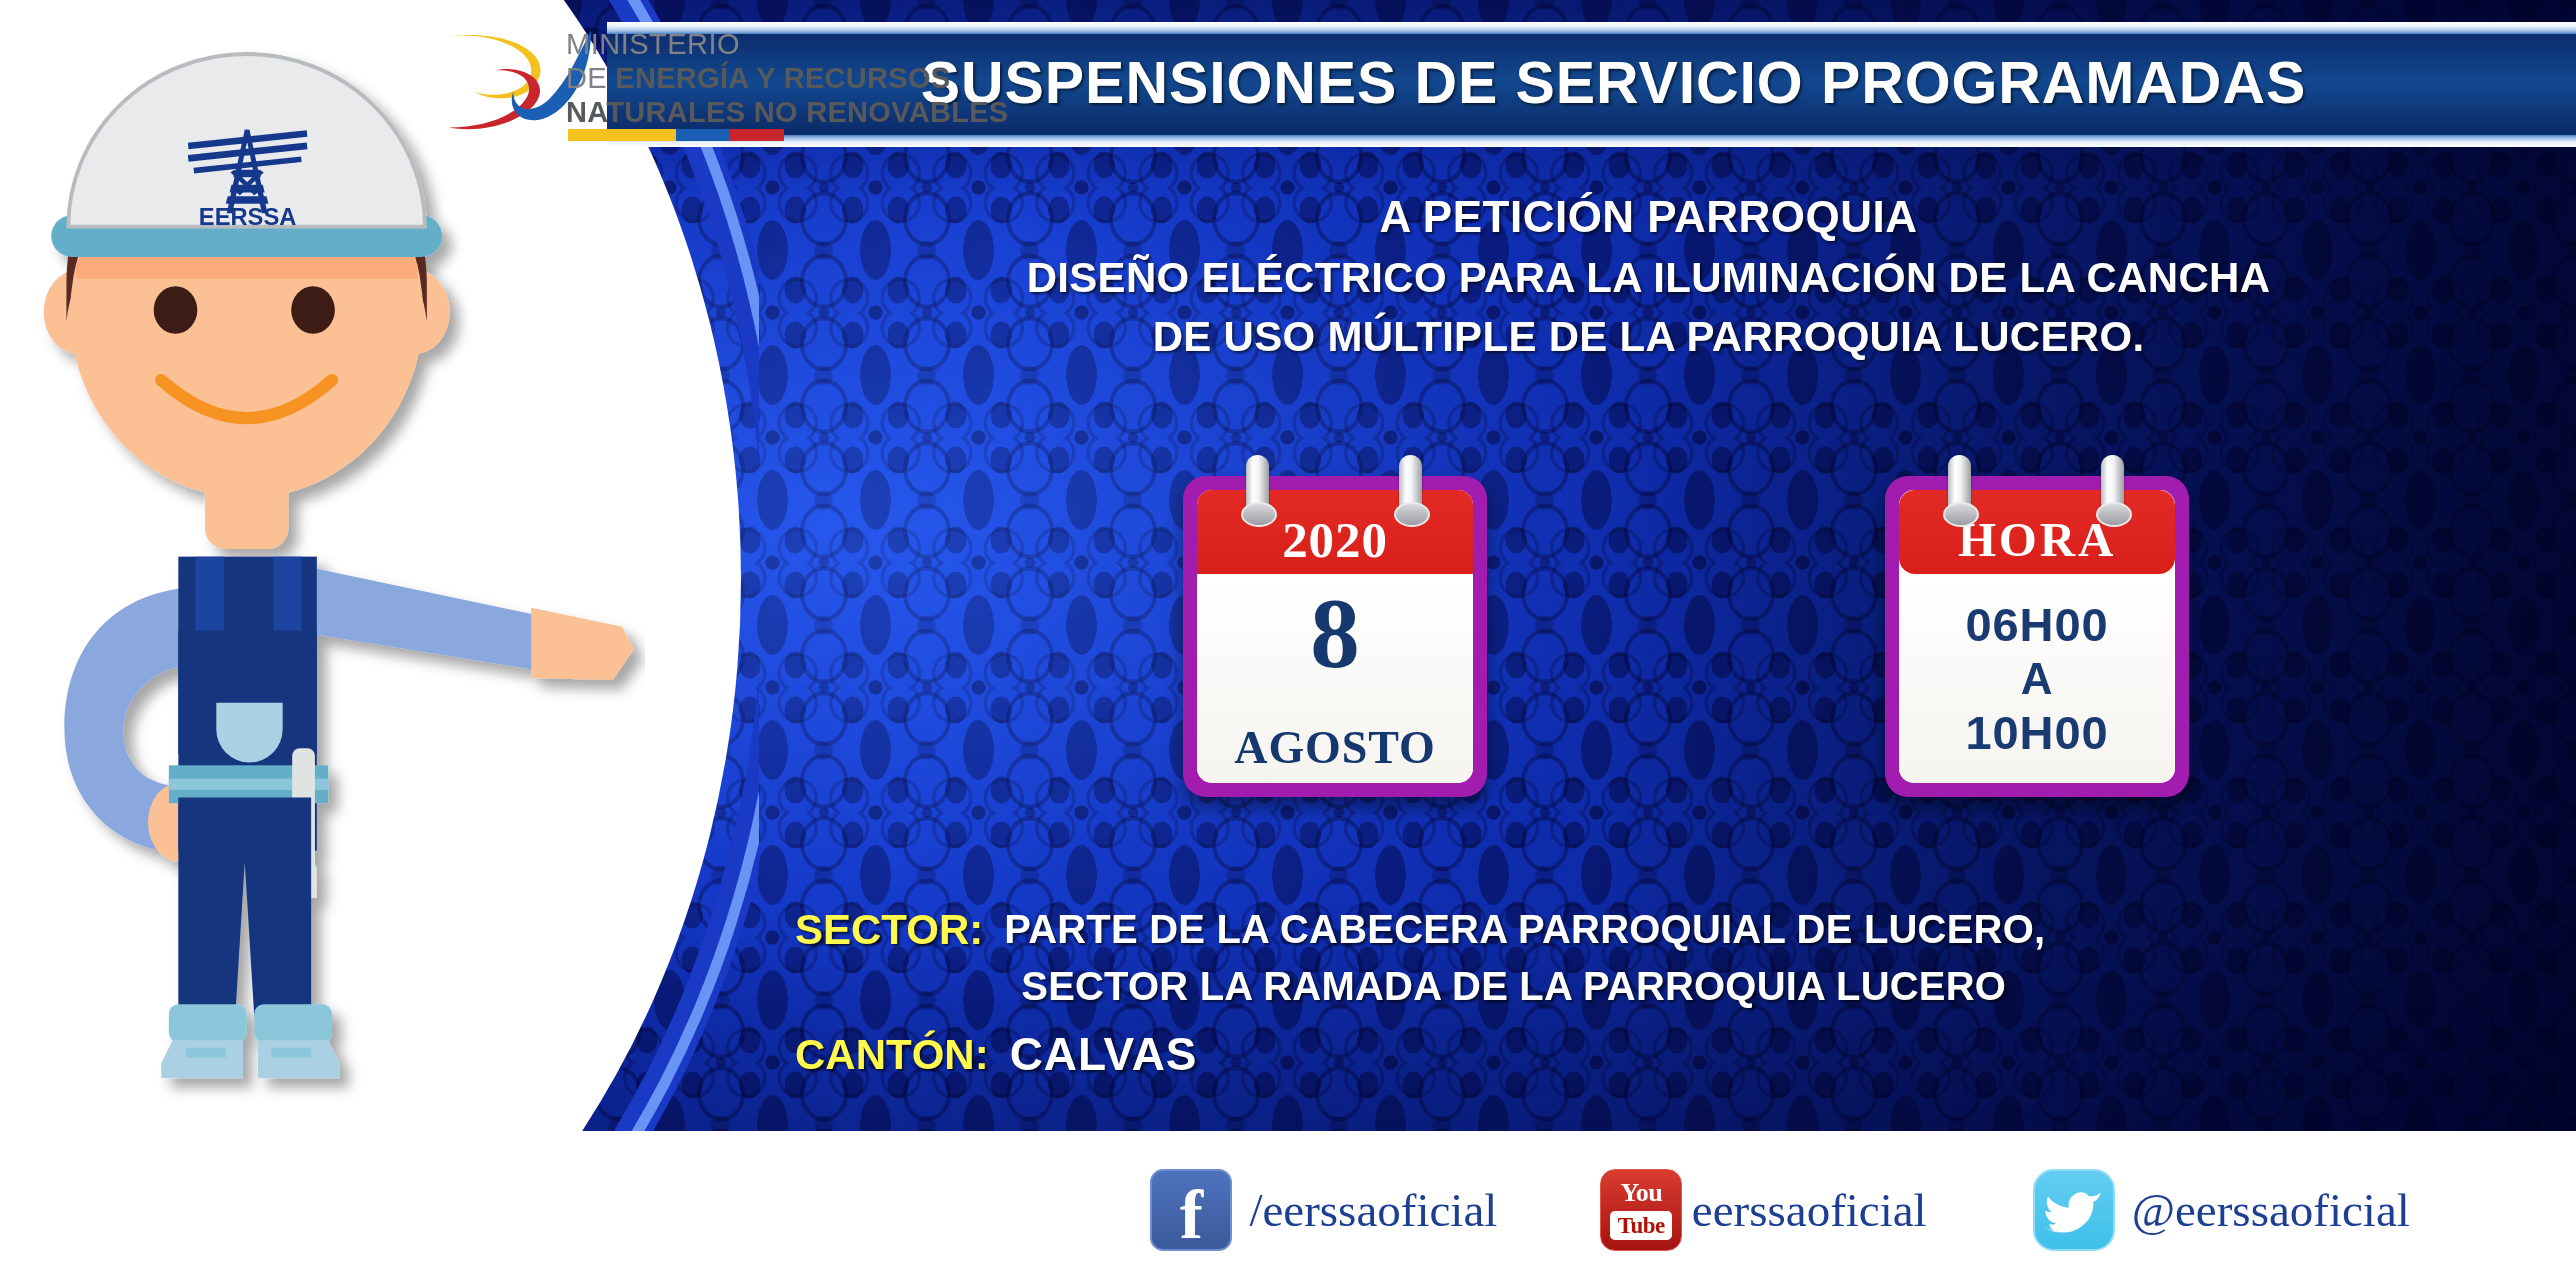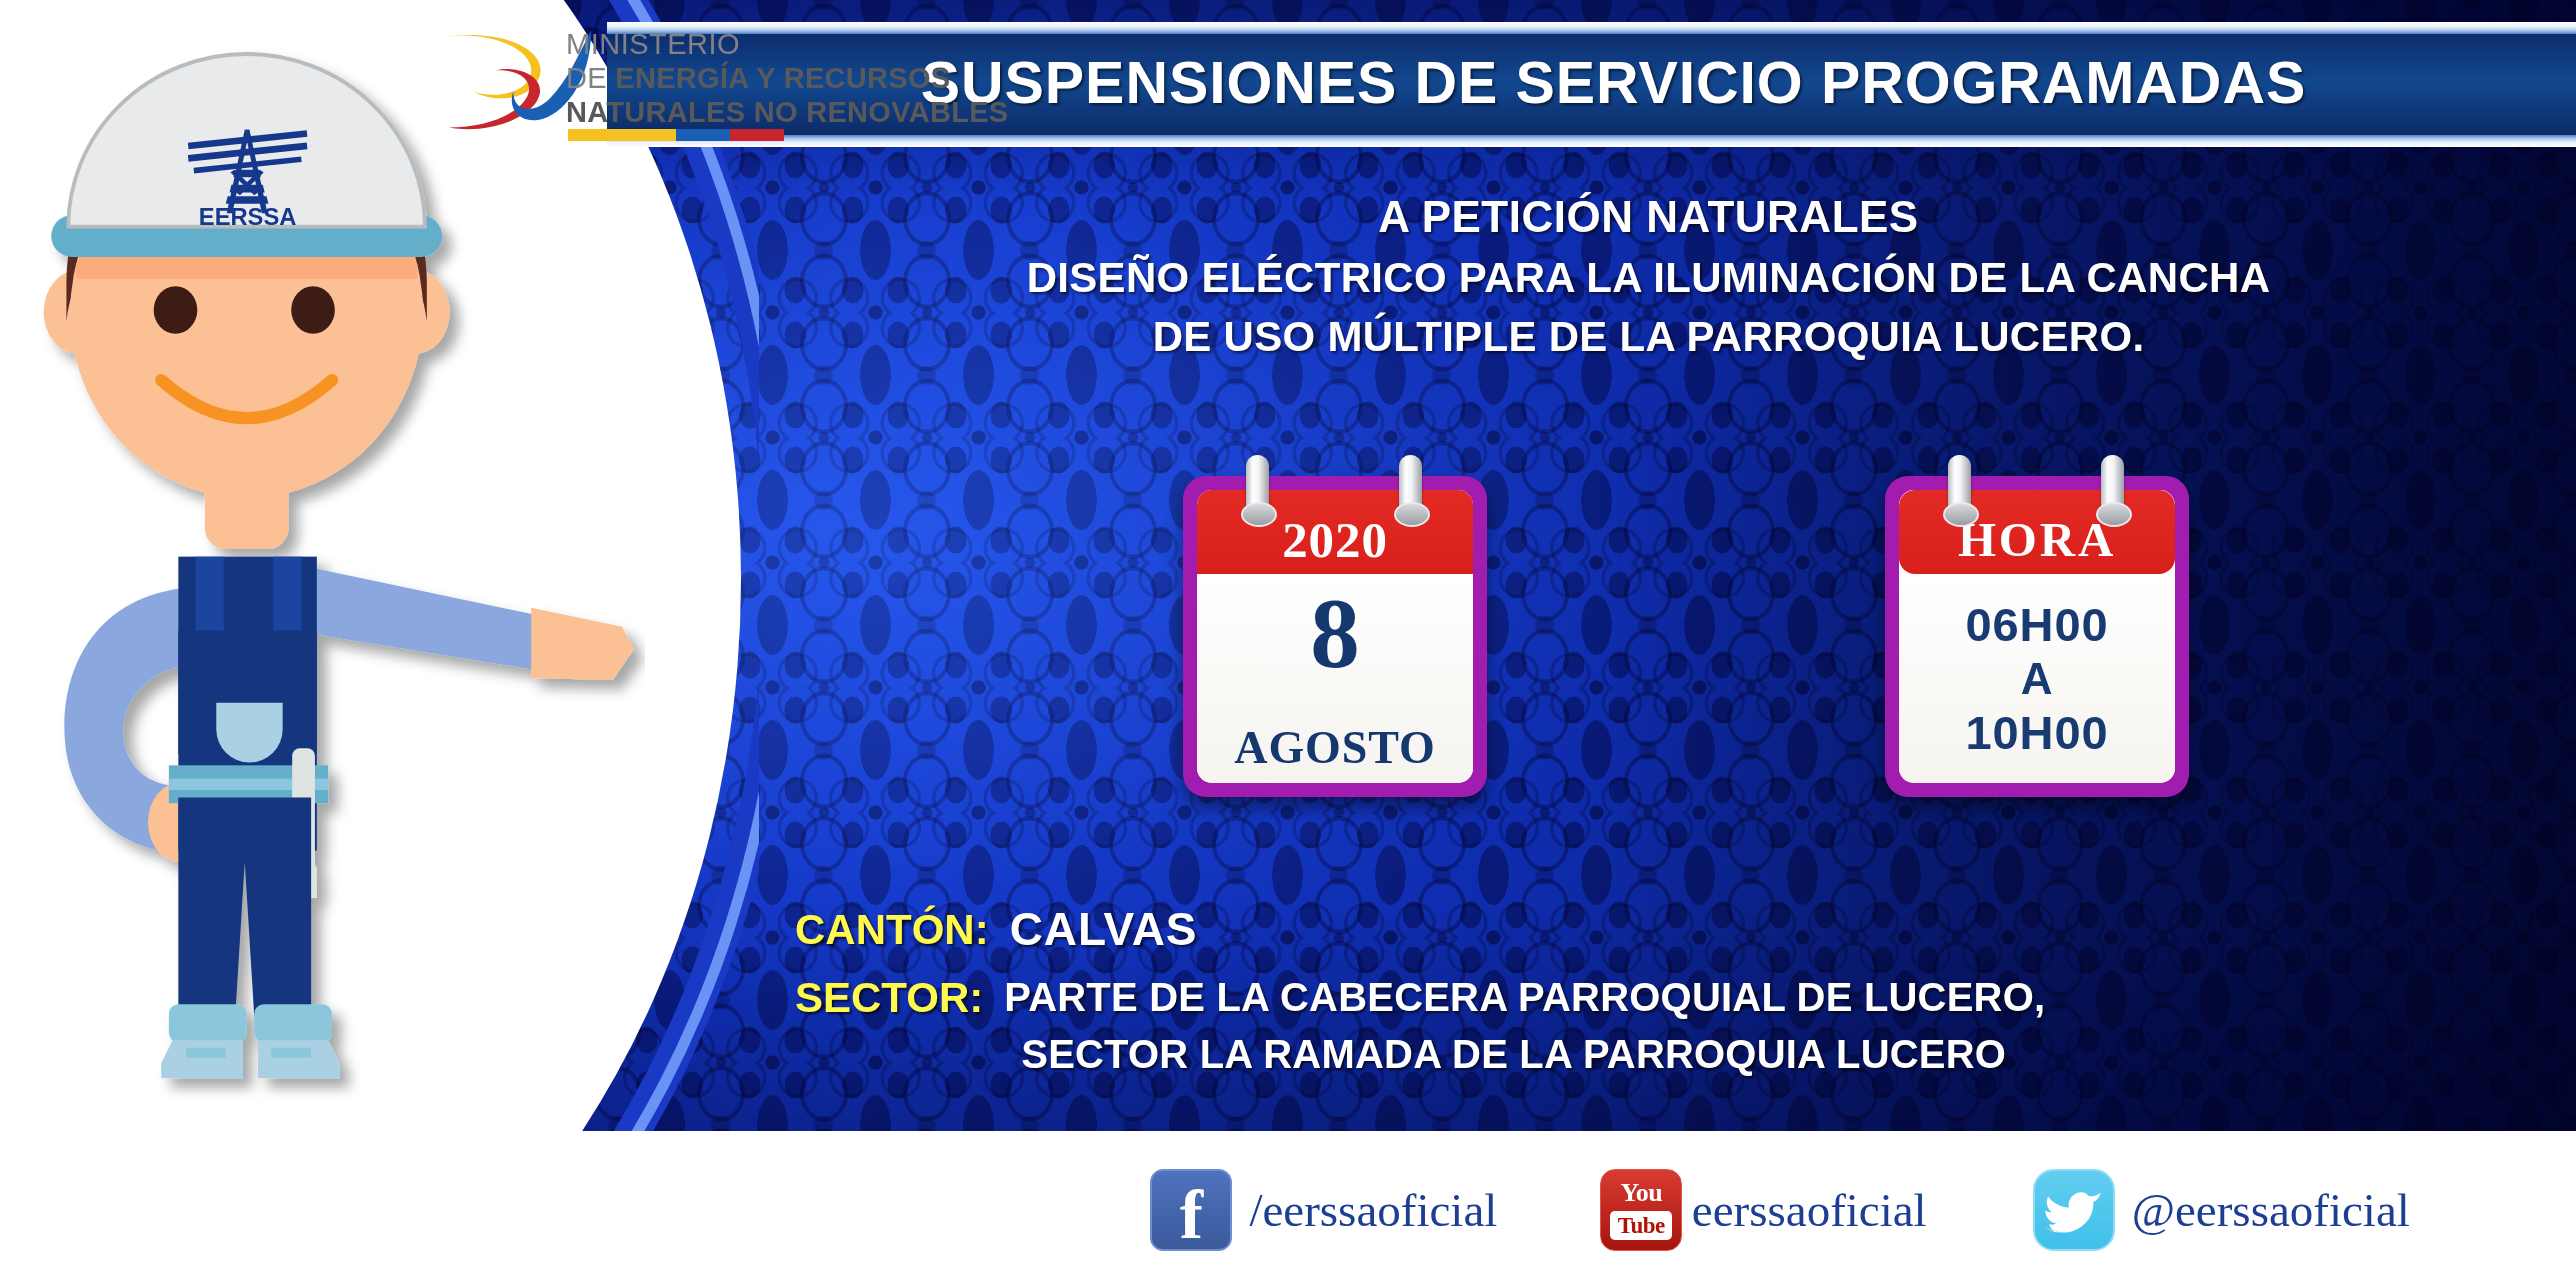--- a/index.html
+++ b/index.html
@@ -408,21 +408,21 @@
         <rect x="266" y="1076" width="42" height="10" fill="#8cc6da"></rect>
       </g>
     </g>
   </svg>
 
   <div class="title-band">
     <div class="title-text">SUSPENSIONES DE SERVICIO PROGRAMADAS</div>
   </div>
 
   <div class="subtitle">
-    <div class="sub-l1">A PETICIÓN NATURALES</div>
+    <div class="sub-l1">A PETICIÓN PARROQUIA</div>
     <div class="sub-l2">DISEÑO ELÉCTRICO PARA LA ILUMINACIÓN  DE LA CANCHA</div>
     <div class="sub-l3">DE USO MÚLTIPLE DE LA PARROQUIA LUCERO.</div>
   </div>
 
   <div class="cal" style="left:1183px; top:476px;">
     <div class="cal-rings">
       <div class="ring r1"></div>
       <div class="ring r2"></div>
     </div>
     <div class="cal-body">
@@ -450,29 +450,29 @@
             <div class="mid">A</div>
             <div>10H00</div>
           </div>
         </div>
       </div>
     </div>
   </div>
 
   <div class="info">
     <div class="info-row">
-      <div class="lbl">CANTÓN:</div>
-      <div class="val canton">CALVAS</div>
-    </div>
-    <div class="info-row">
       <div class="lbl">SECTOR:</div>
       <div class="val sector">
         <span>PARTE DE LA CABECERA PARROQUIAL DE LUCERO,</span>
         <span class="l2">SECTOR LA RAMADA DE LA PARROQUIA LUCERO</span>
       </div>
+    </div>
+    <div class="info-row">
+      <div class="lbl">CANTÓN:</div>
+      <div class="val canton">CALVAS</div>
     </div>
   </div>
 
   <div class="footer"></div>
 
   <svg class="min-logo" viewBox="0 0 186 118">
     <path d="M8 12 C62 6 104 30 96 54 C90 72 58 78 36 70 C58 82 92 80 104 58 C118 32 78 4 8 12 Z" fill="#f4c11e"></path>
     <path d="M10 108 C54 116 102 96 106 72 C109 52 80 42 58 48 C84 46 98 58 94 72 C88 92 52 108 10 108 Z" fill="#c9252c"></path>
     <path d="M160 6 C160 60 130 96 104 100 C84 103 72 88 78 70 C78 92 100 94 116 78 C136 58 148 28 160 6 Z" fill="#1a5fb4"></path>
   </svg>

